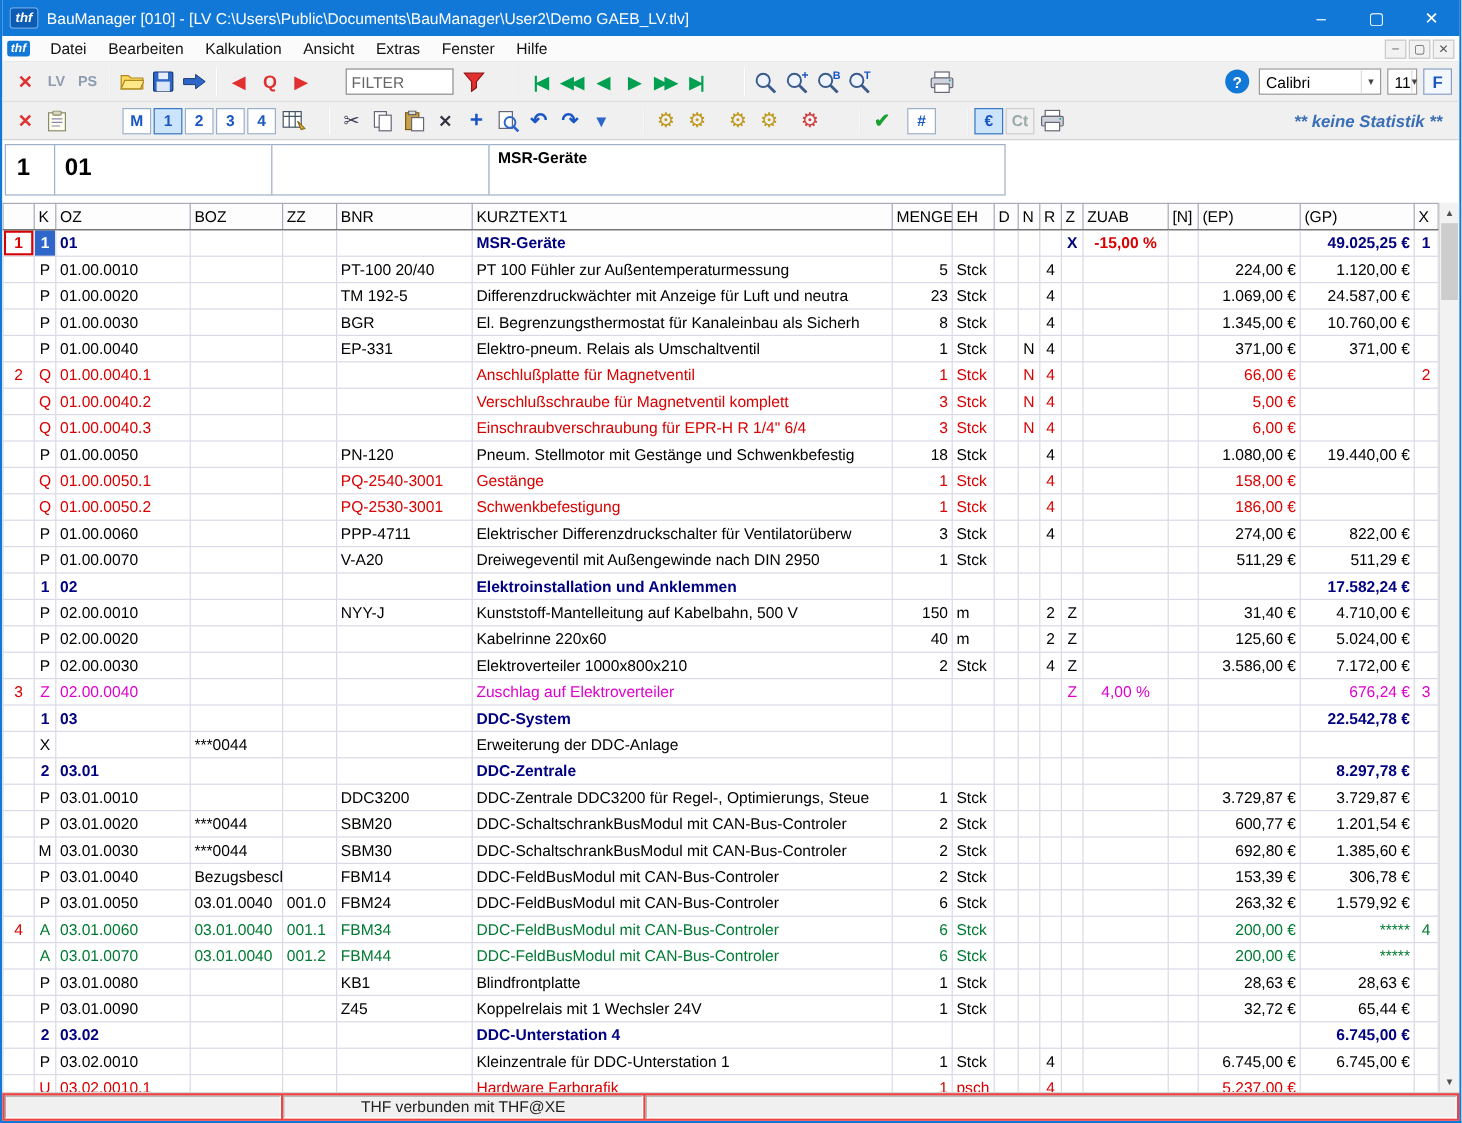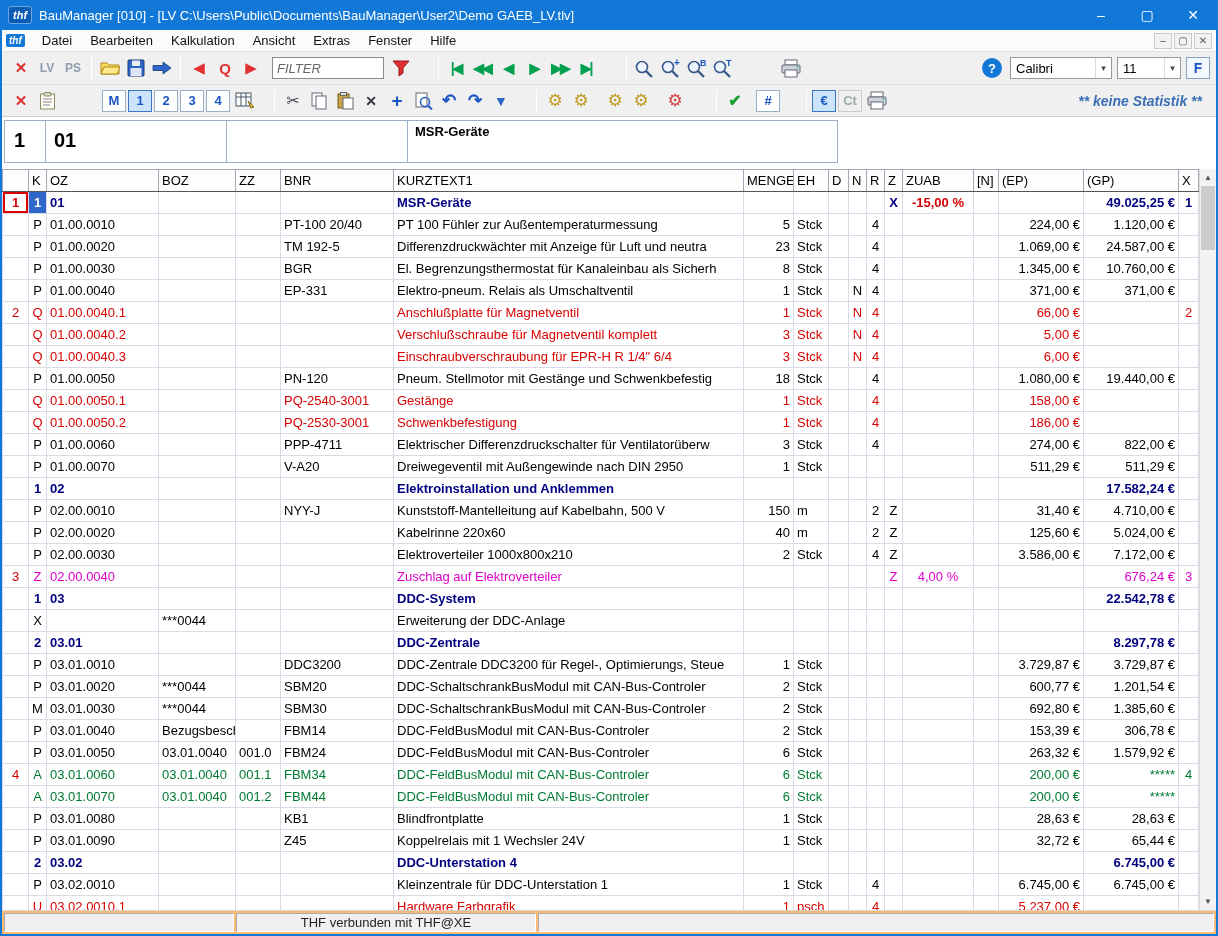--- a/index.html
+++ b/index.html
@@ -32,31 +32,31 @@
   .toolbar { background:#f0f0f0; display:flex; align-items:center; padding:0 6px; flex:none; }
   .toolbar1 { height:33px; border-bottom:1px solid #e0e0e0; }
   .toolbar2 { height:32px; border-bottom:1px solid #cfcfcf; }
   .tbtn { min-width:26px; height:26px; border:1px solid transparent; background:transparent;
           display:flex; align-items:center; justify-content:center; font-family:inherit; }
   .sep { width:1px; height:24px; background:#c6c6c6; border-right:1px solid #fff; margin:0 5px; }
   .red-x { color:#e03030; font-weight:bold; font-size:15px; }
   .gray-tag { color:#8e9cb0; font-weight:bold; font-size:12px; letter-spacing:0; }
   .red-tri { color:#e03030; font-size:15px; }
   .red-q { color:#e03030; font-weight:bold; font-size:15px; }
-  .filter-input { width:112px; height:22px; border:1px solid #8a8a8a; font-size:13px; color:#666;
-                  padding:0 4px; margin:0 4px 0 8px; font-family:inherit;font-style:italic; }
+  .filter-input { width:90px; height:22px; border:1px solid #8a8a8a; font-size:13px; color:#666;
+                  padding:0 4px; margin:0 4px 0 24px; font-family:inherit; }
   .navg { color:#00a050; font-size:14px; font-weight:bold; letter-spacing:-2px; padding-right:2px;}
   .help-circle { width:20px; height:20px; border-radius:50%; background:#1278d8; color:#fff;
                  font-weight:bold; font-size:13px; display:flex; align-items:center; justify-content:center; }
   .combo { height:22px; background:#fff; border:1px solid #999; display:flex; align-items:center;
            font-size:13px; padding-left:5px; margin-left:5px; }
   .combo .arr { margin-left:auto; width:16px; height:20px; display:flex; align-items:center;
                 justify-content:center; font-size:9px; color:#444; border-left:1px solid #ddd; }
   .combo.font { width:102px; }
-  .combo.size { width:64px; }
+  .combo.size { width:25px; }
   .fbtn { width:24px; height:22px; border:1px solid #8aa0c0; background:#f3f7ff; color:#1a56c4;
           font-weight:bold; font-size:14px; margin-left:5px; display:flex; align-items:center; justify-content:center; }
   .numbtn { width:24px; height:22px; border:1px solid #9ab0c8; background:#fff; color:#1a56c4;
             font-weight:bold; font-size:13px; display:flex; align-items:center; justify-content:center;
             margin-right:2px; }
   .numbtn.active { background:#cce4fb; border-color:#3a78c4; }
   .numbtn.disabled { color:#9aa; border-color:#ccc; background:#f0f0f0; }
   .glyph-blue { color:#1a56c4; font-weight:bold; }
   .gear { font-size:17px; line-height:1; }
   .gear.gold { color:#c09a20; }
@@ -107,21 +107,21 @@
 
   
   .vscroll { position:absolute; top:4px; right:0; bottom:0; width:17px; background:#f2f2f2;
              border-left:1px solid #dcdcdc; display:flex; flex-direction:column; }
   .vs-arrow { height:17px; display:flex; align-items:center; justify-content:center; font-size:8px;
               color:#505050; background:#f2f2f2; }
   .vs-track { flex:1; position:relative; }
   .vs-thumb { position:absolute; top:0; left:1px; right:1px; height:64px; background:#cdcdcd; }
 
   
-  .statusbar { height:24px; flex:none; background:#fdba74; border-top:1px solid #d5d5d5;
+  .statusbar { height:24px; flex:none; background:#ef4444; border-top:1px solid #d5d5d5;
                display:flex; align-items:stretch; font-size:13px; color:#222; padding:2px; gap:2px; }
   .sb-panel { border:1px solid; border-color:#ababab #fff #fff #ababab; background:#f0f0f0;
               display:flex; align-items:center; justify-content:center; }
   .sb-1 { width:230px; } .sb-2 { width:300px; } .sb-3 { flex:1; }
 </style>
 </head>
 <body>
 
 <div class="window">
 

